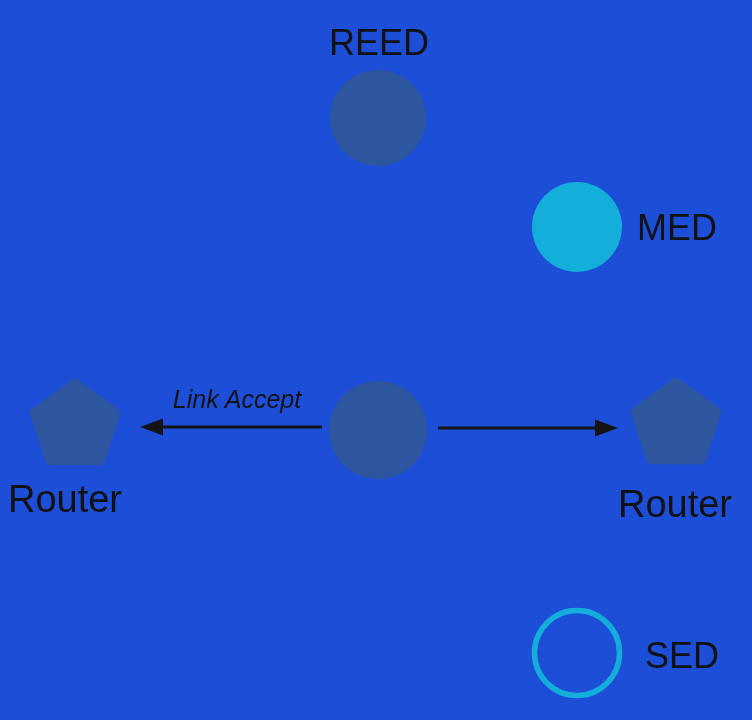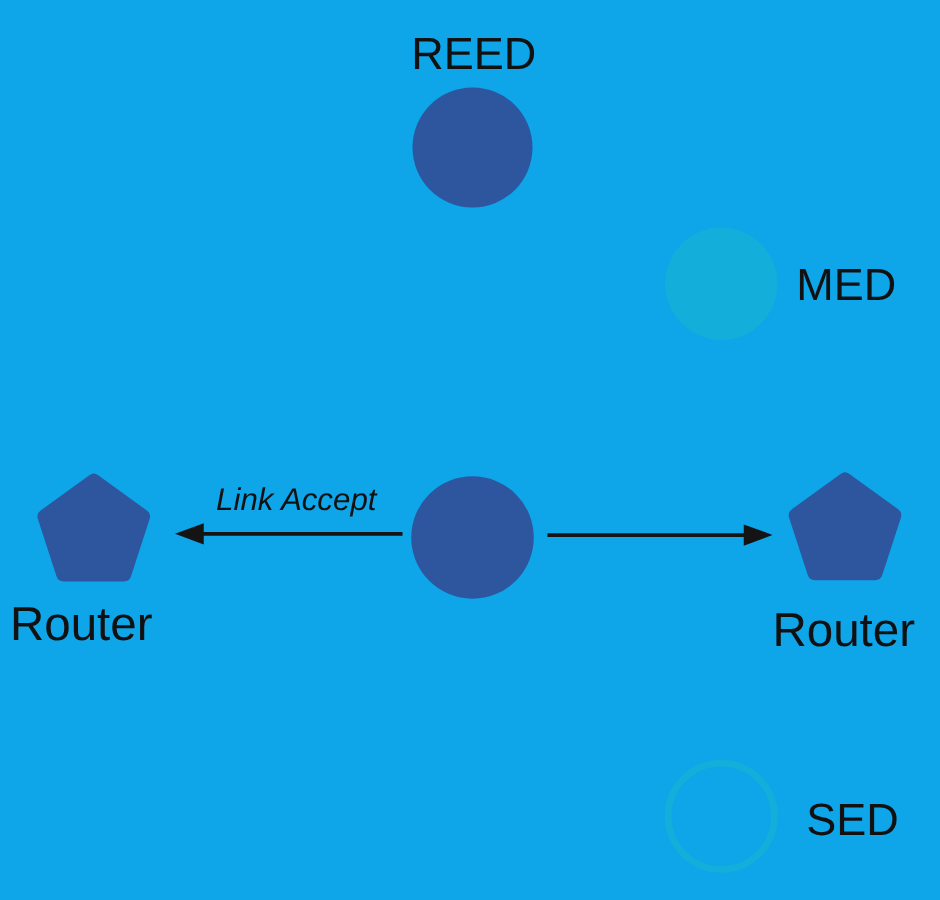--- a/index.html
+++ b/index.html
@@ -4,21 +4,21 @@
 <style>
   html, body {
     margin: 0;
     padding: 0;
     background: #ffffff;
   }
   .canvas {
     position: relative;
     width: 752px;
     height: 720px;
-    background: #0ea5e9;
+    background: #1d4ed8;
     overflow: hidden;
     font-family: "Liberation Sans", sans-serif;
   }
   svg { display: block; }
   .node-label {
     font-family: "Liberation Sans", sans-serif;
     font-size: 36px;
     font-weight: 400;
   }
   .router-label {

